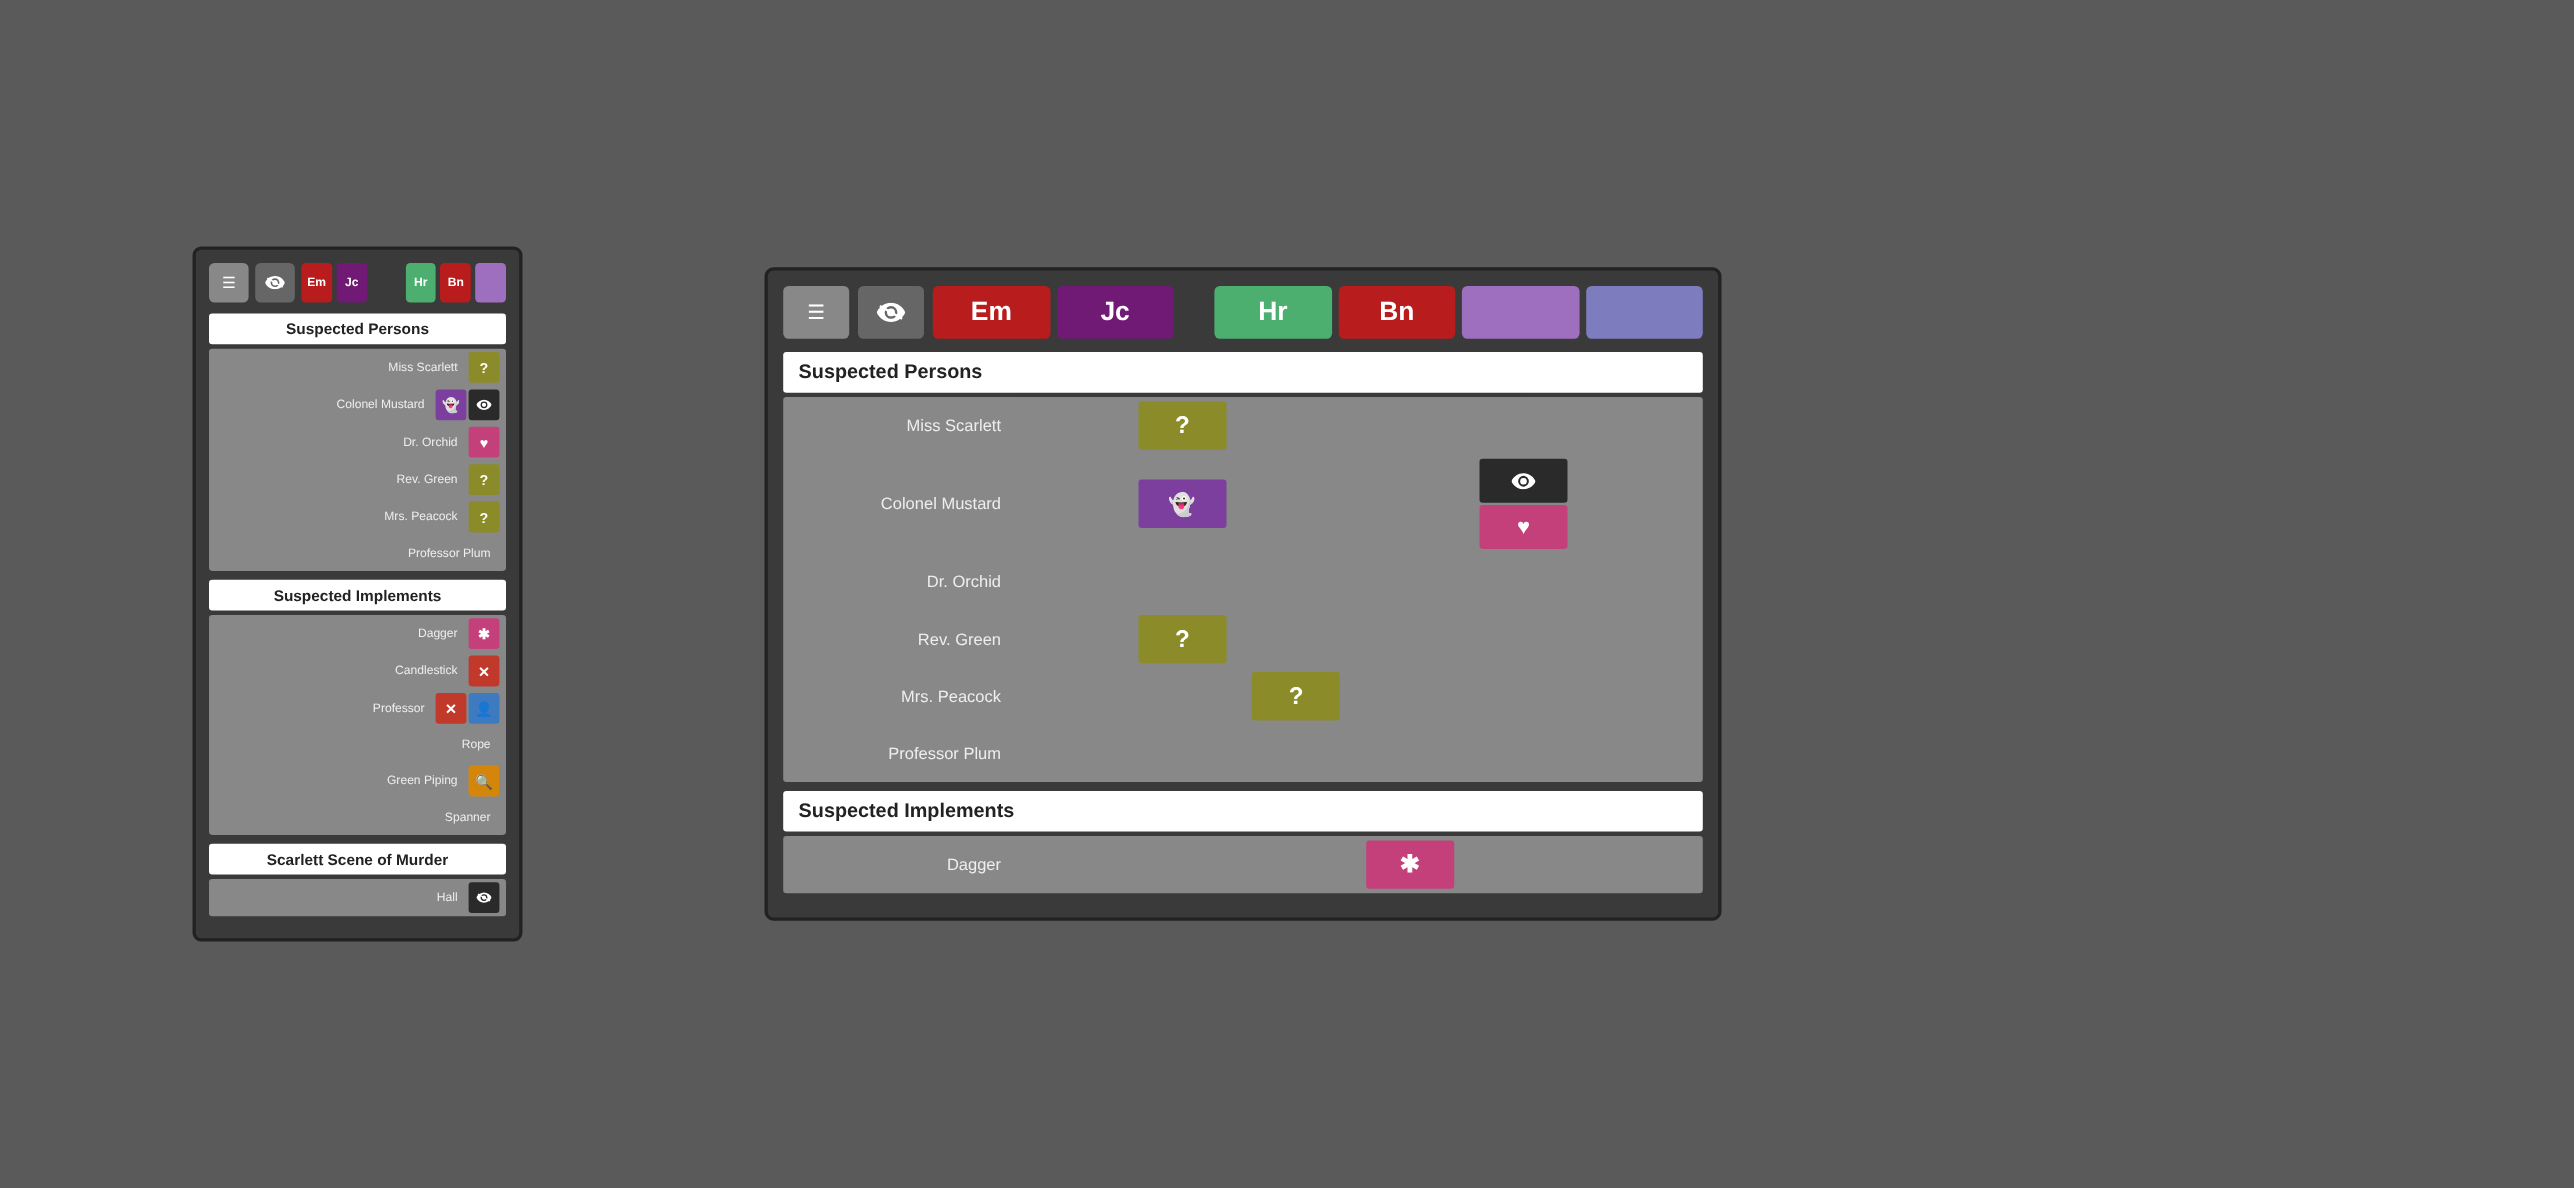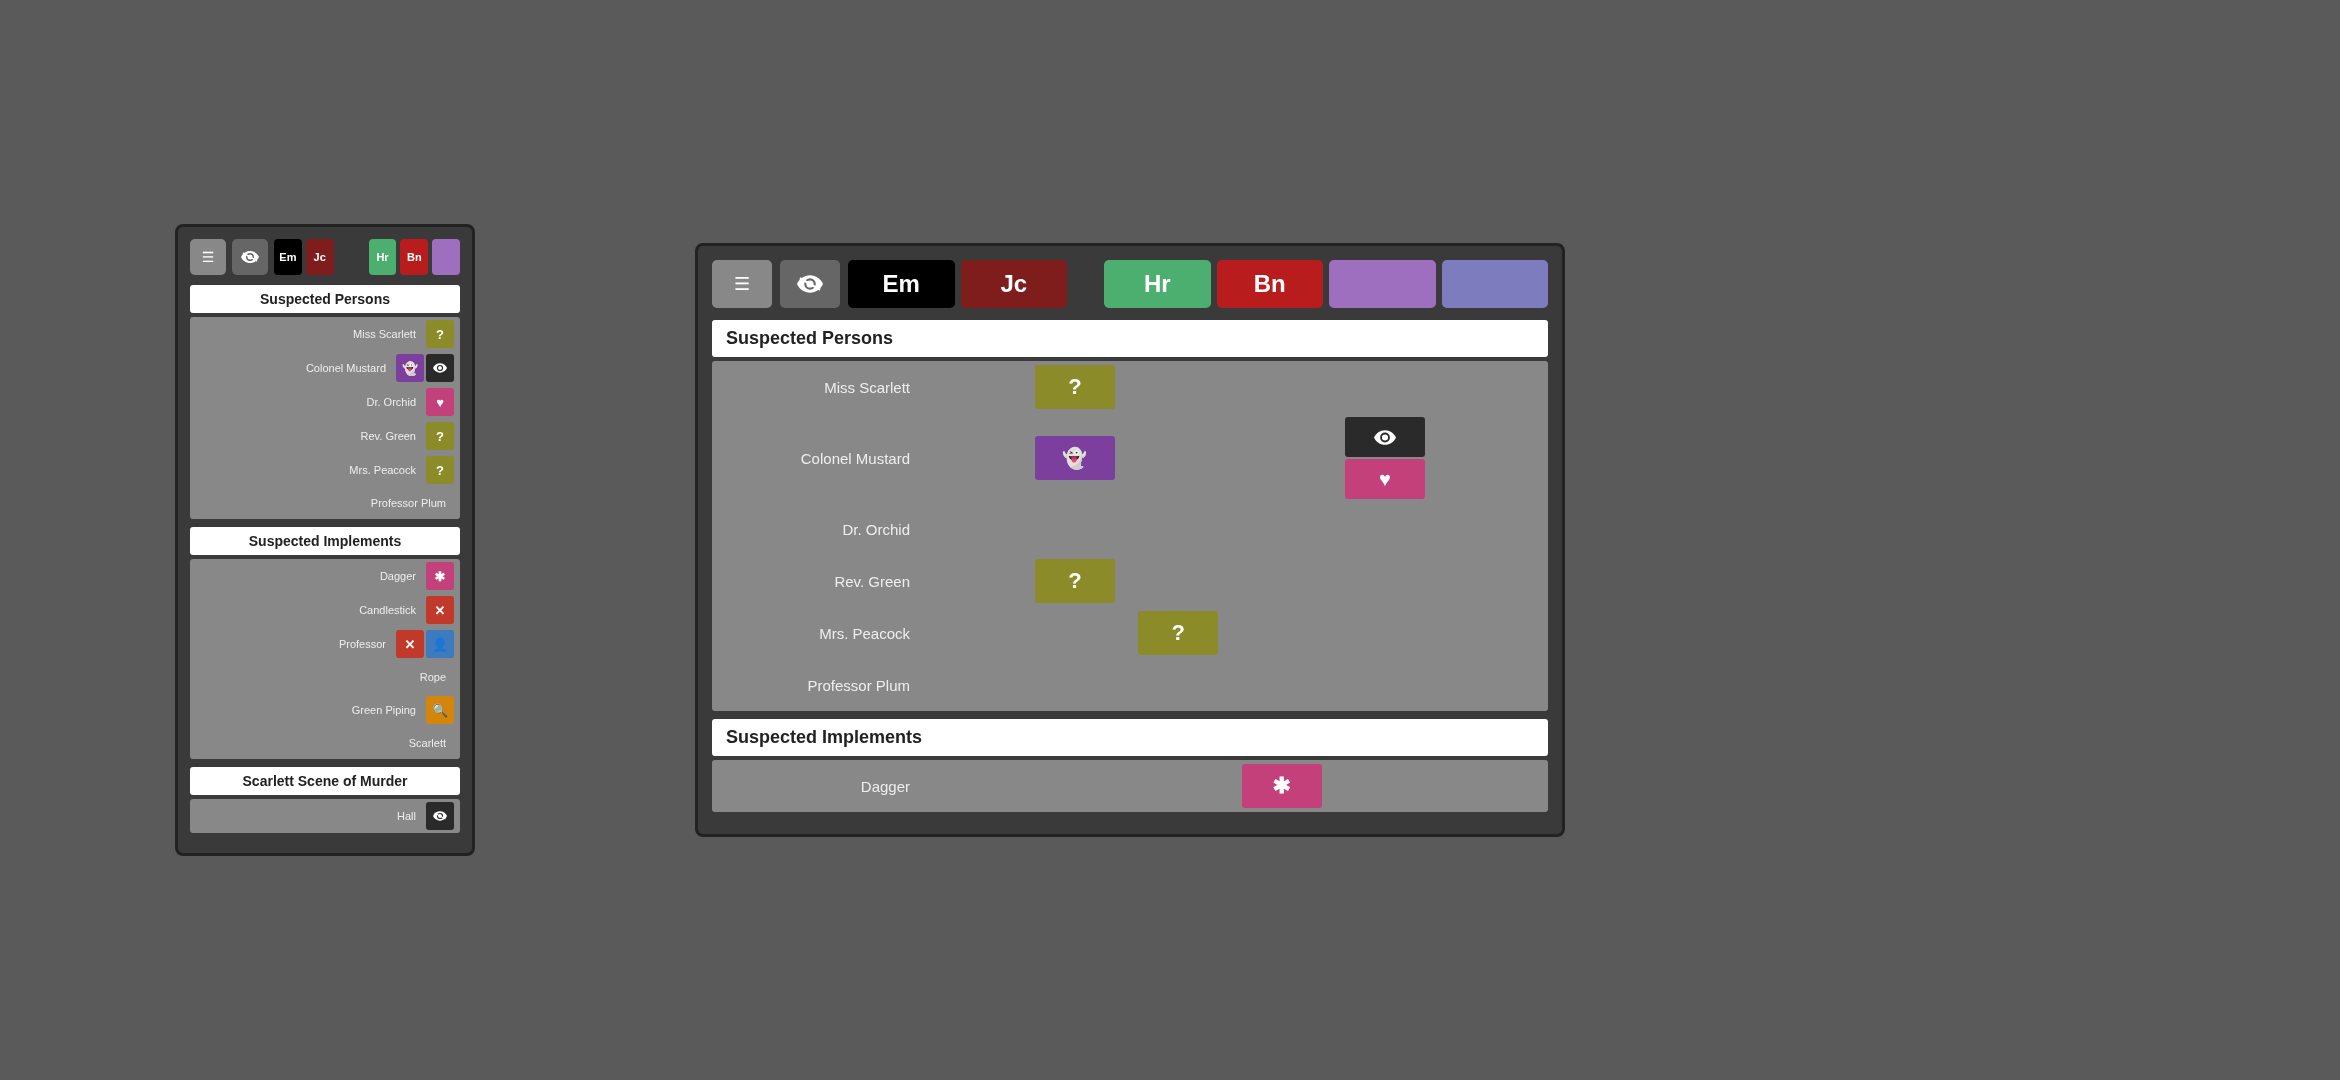--- a/index.html
+++ b/index.html
@@ -208,22 +208,22 @@
 
     
     .col-olive   { background: #8b8b2a; }
     .col-purple  { background: #7c3f9e; }
     .col-pink    { background: #c4407a; }
     .col-orange  { background: #d4860a; }
     .col-red     { background: #c0392b; }
     .col-blue    { background: #3d7abf; }
     .col-dark    { background: #2a2a2a; }
 
-    .chip-em { background: #000000; }
-    .chip-jc { background: #7f1d1d; }
+    .chip-em { background: #b91c1c; }
+    .chip-jc { background: #701a75; }
     .chip-hr { background: #4caf70; margin-left: 31px; }
     .chip-bn { background: #b91c1c; }
     .chip-5  { background: #9e6fbf; }
     .chip-6  { background: #7c7cbf; }
   </style>
 </head>
 <body>
 
 <div class="small-panel">
 
@@ -304,21 +304,21 @@
     <div class="row-item">
       <span class="row-label">Rope</span>
     </div>
 
     <div class="row-item">
       <span class="row-label">Green Piping</span>
       <div class="cell-sm col-orange">🔍</div>
     </div>
 
     <div class="row-item">
-      <span class="row-label">Scarlett</span>
+      <span class="row-label">Spanner</span>
     </div>
   </div>
 
   <div class="section-header">Scarlett Scene of Murder</div>
   <div class="rows-container">
     <div class="row-item">
       <span class="row-label">Hall</span>
       <div class="cell-sm col-dark">
         <svg width="14" height="10" viewBox="0 0 18 12" fill="none">
           <path d="M9 0C5 0 1.5 2.5 0 6c1.5 3.5 5 6 9 6s7.5-2.5 9-6C16.5 2.5 13 0 9 0zm0 10a4 4 0 110-8 4 4 0 010 8zm0-6.5a2.5 2.5 0 100 5 2.5 2.5 0 000-5z" fill="white"></path>

